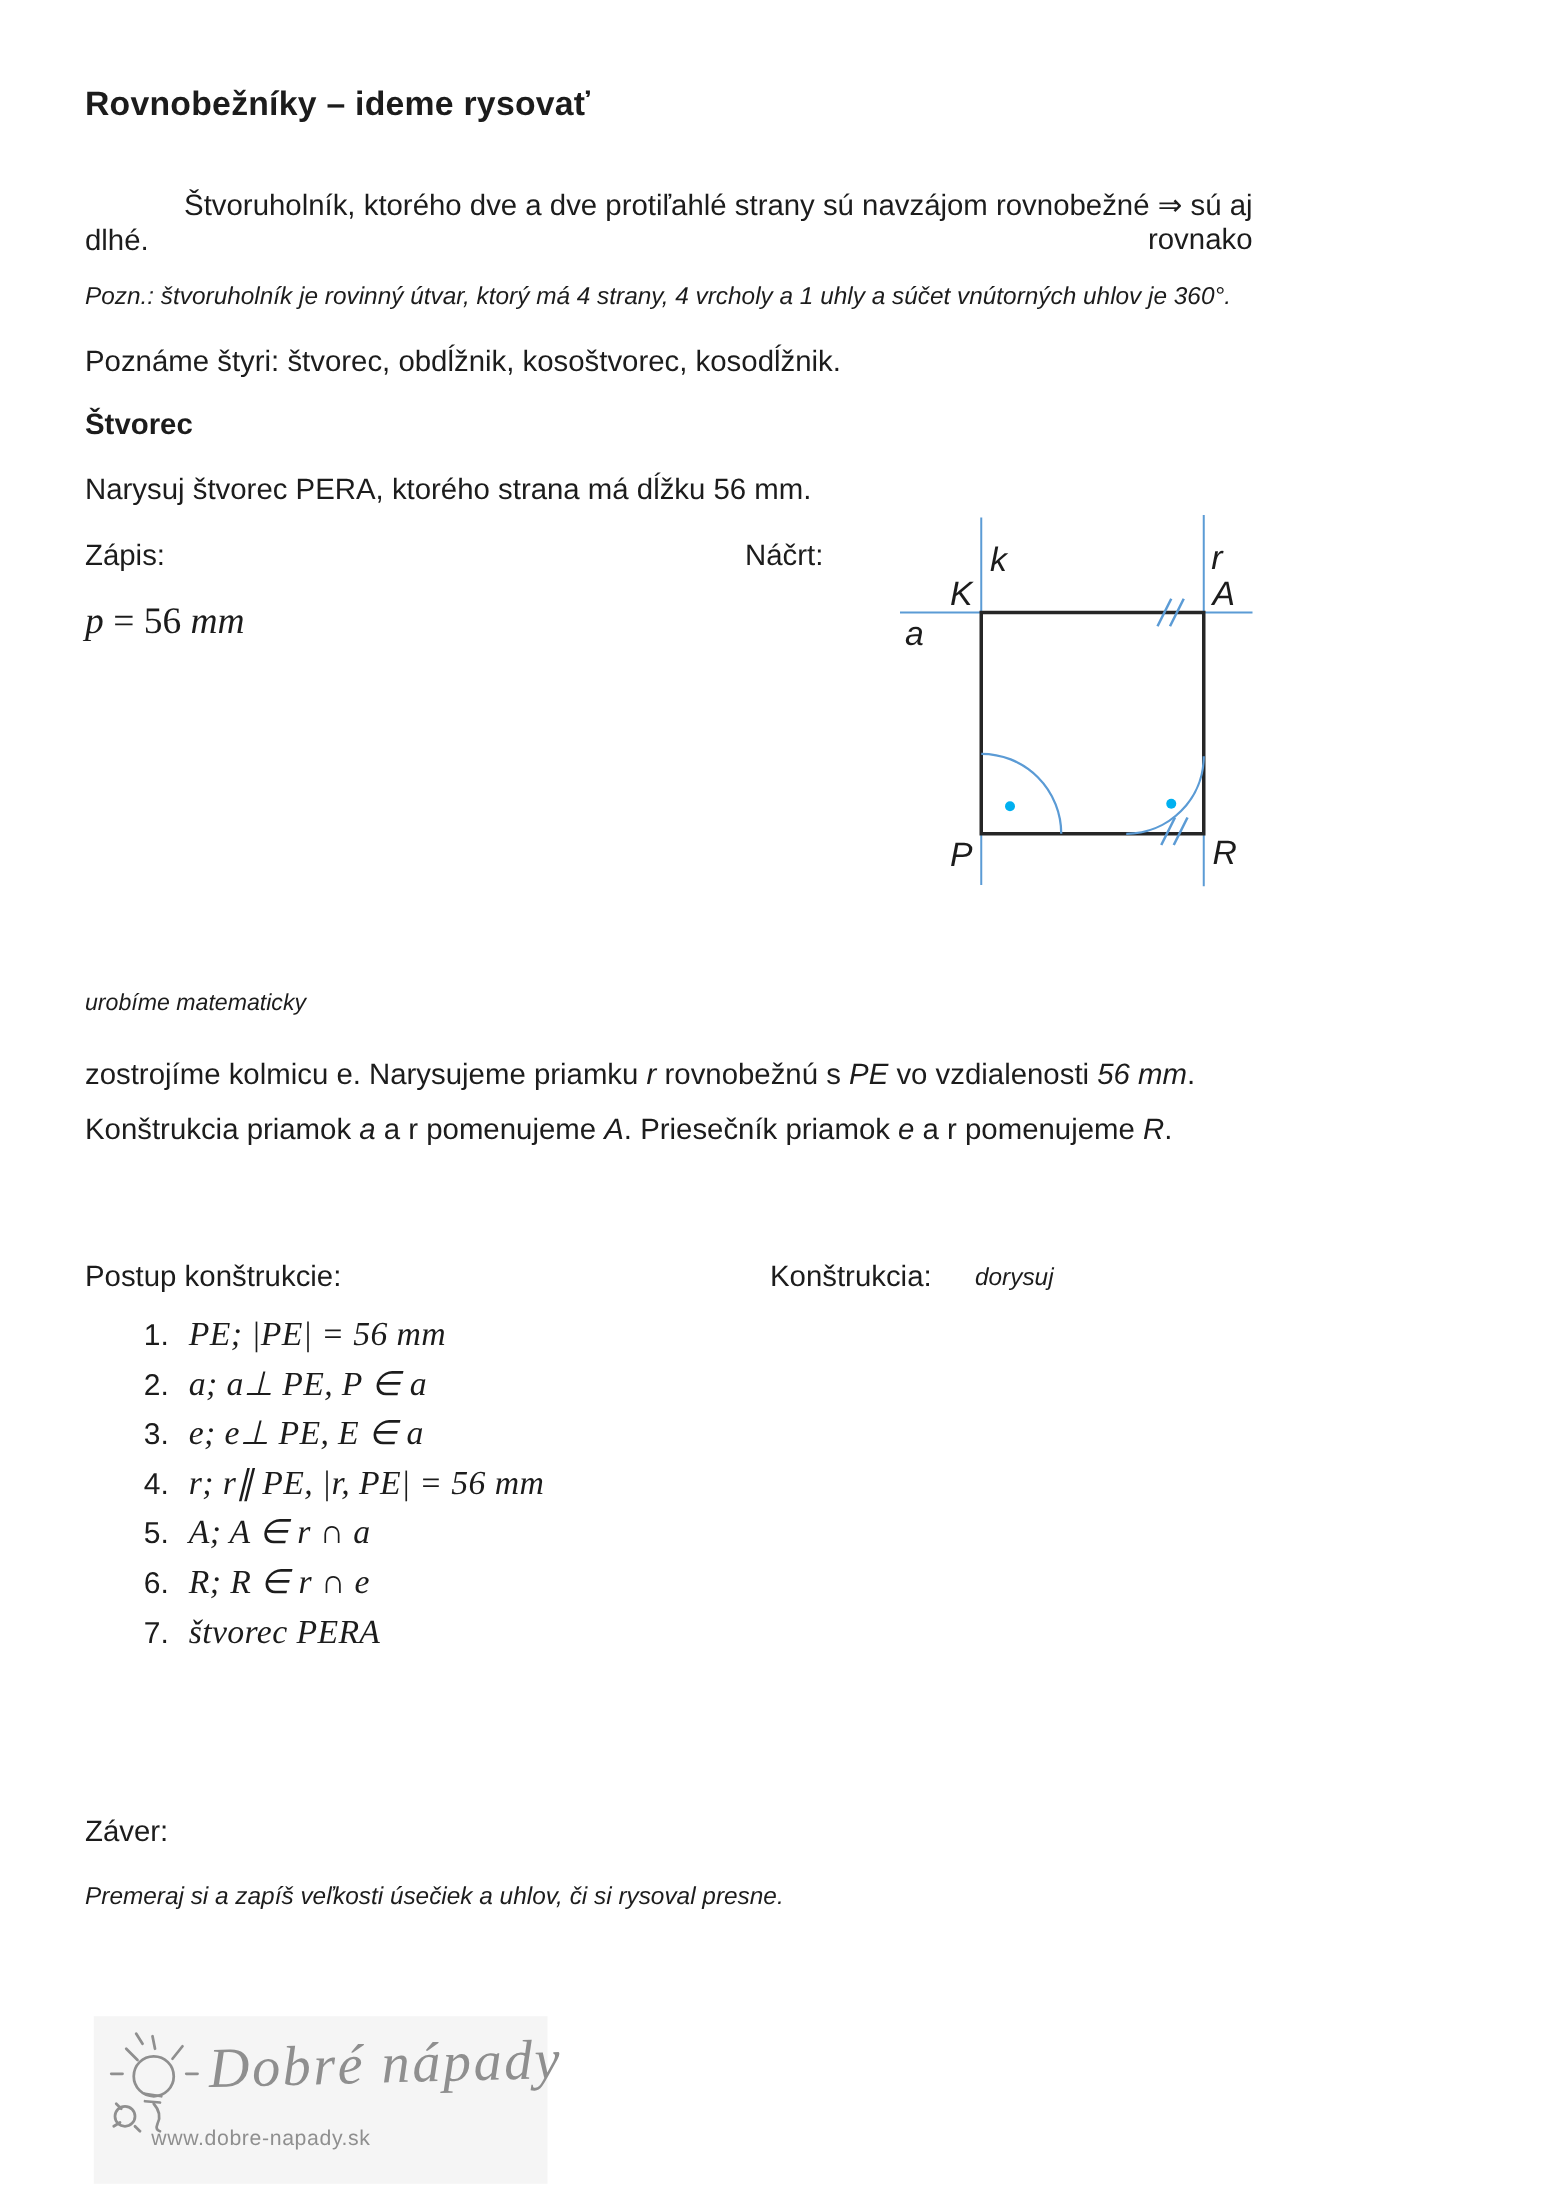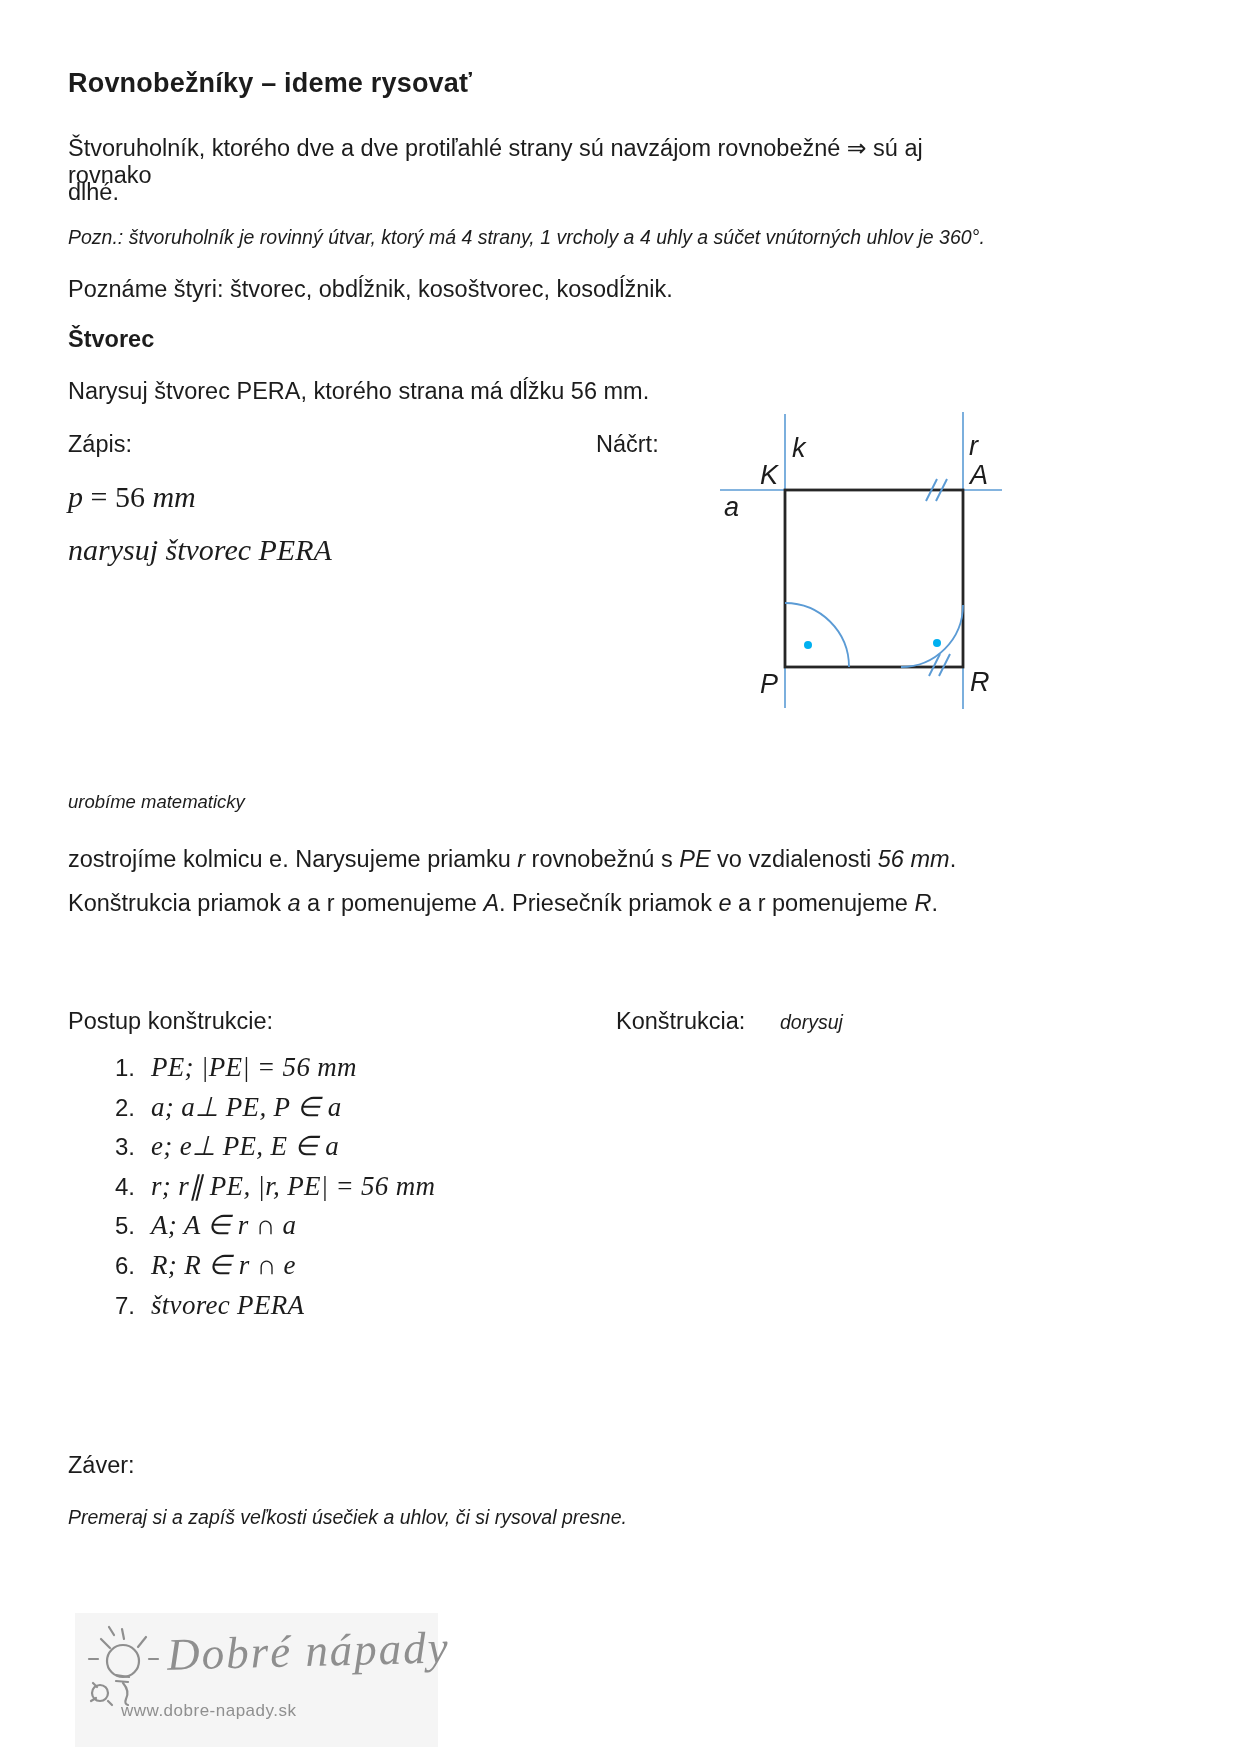--- a/index.html
+++ b/index.html
@@ -37,33 +37,32 @@
   .logo-url{position:absolute; left:46px; top:88px; font-size:17px; color:var(--logo-gray);
             letter-spacing:0.5px; white-space:nowrap;}
 </style>
 </head>
 <body>
 
 <div class="page">
 
   <div class="abs title" style="left:68px; top:68px;">Rovnobežníky – ideme rysovať</div>
 
-  <div class="abs body-t" style="left:68px; top:134px;">Štvoruholník, ktorého dve a dve protiľahlé strany sú navzájom rovnobežné ⇒ sú aj rovnako</div>
+  <div class="abs body-t" style="left:68px; top:150px;text-align:right;">Štvoruholník, ktorého dve a dve protiľahlé strany sú navzájom rovnobežné ⇒ sú aj rovnako</div>
   <div class="abs body-t" style="left:68px; top:179px;">dlhé.</div>
-  <div class="abs note-it" style="left:68px; top:226px;">Pozn.: štvoruholník je rovinný útvar, ktorý má 4 strany, 1 vrcholy a 4 uhly a súčet vnútorných uhlov je 360°.</div>
+  <div class="abs note-it" style="left:68px; top:226px;">Pozn.: štvoruholník je rovinný útvar, ktorý má 4 strany, 4 vrcholy a 1 uhly a súčet vnútorných uhlov je 360°.</div>
   <div class="abs body-t" style="left:68px; top:276px;">Poznáme štyri: štvorec, obdĺžnik, kosoštvorec, kosodĺžnik.</div>
 
   <div class="abs heading" style="left:68px; top:326px;">Štvorec</div>
   <div class="abs body-t" style="left:68px; top:378px;">Narysuj štvorec PERA, ktorého strana má dĺžku 56 mm.</div>
 
   <div class="abs body-t" style="left:68px; top:431px;">Zápis:</div>
   <div class="abs body-t" style="left:596px; top:431px;">Náčrt:</div>
 
   <div class="abs zapis-math" style="left:68px; top:480px;"><span class="it">p</span><span> = 56 </span><span class="it">mm</span></div>
-  <div class="abs zapis-math it" style="left:68px; top:533px;">narysuj štvorec PERA</div>
 
   <svg class="abs" style="left:700px; top:400px;" width="340" height="320" viewBox="0 0 340 320">
     <line x1="20" y1="90" x2="318" y2="90" stroke="var(--line-blue)" stroke-width="1.6"></line>
     <line x1="85" y1="14" x2="85" y2="308" stroke="var(--line-blue)" stroke-width="1.6"></line>
     <line x1="263" y1="12" x2="263" y2="309" stroke="var(--line-blue)" stroke-width="1.6"></line>
     <rect x="85" y="90" width="178" height="177" fill="none" stroke="var(--shape-dark)" stroke-width="2.8"></rect>
     <path d="M 85 203 A 64 64 0 0 1 149 267" fill="none" stroke="var(--line-blue)" stroke-width="1.8"></path>
     <path d="M 201 267 A 62 62 0 0 0 263 205" fill="none" stroke="var(--line-blue)" stroke-width="1.8"></path>
     <circle cx="108" cy="245" r="4" fill="var(--dot-blue)"></circle>
     <circle cx="237" cy="243" r="4" fill="var(--dot-blue)"></circle>

